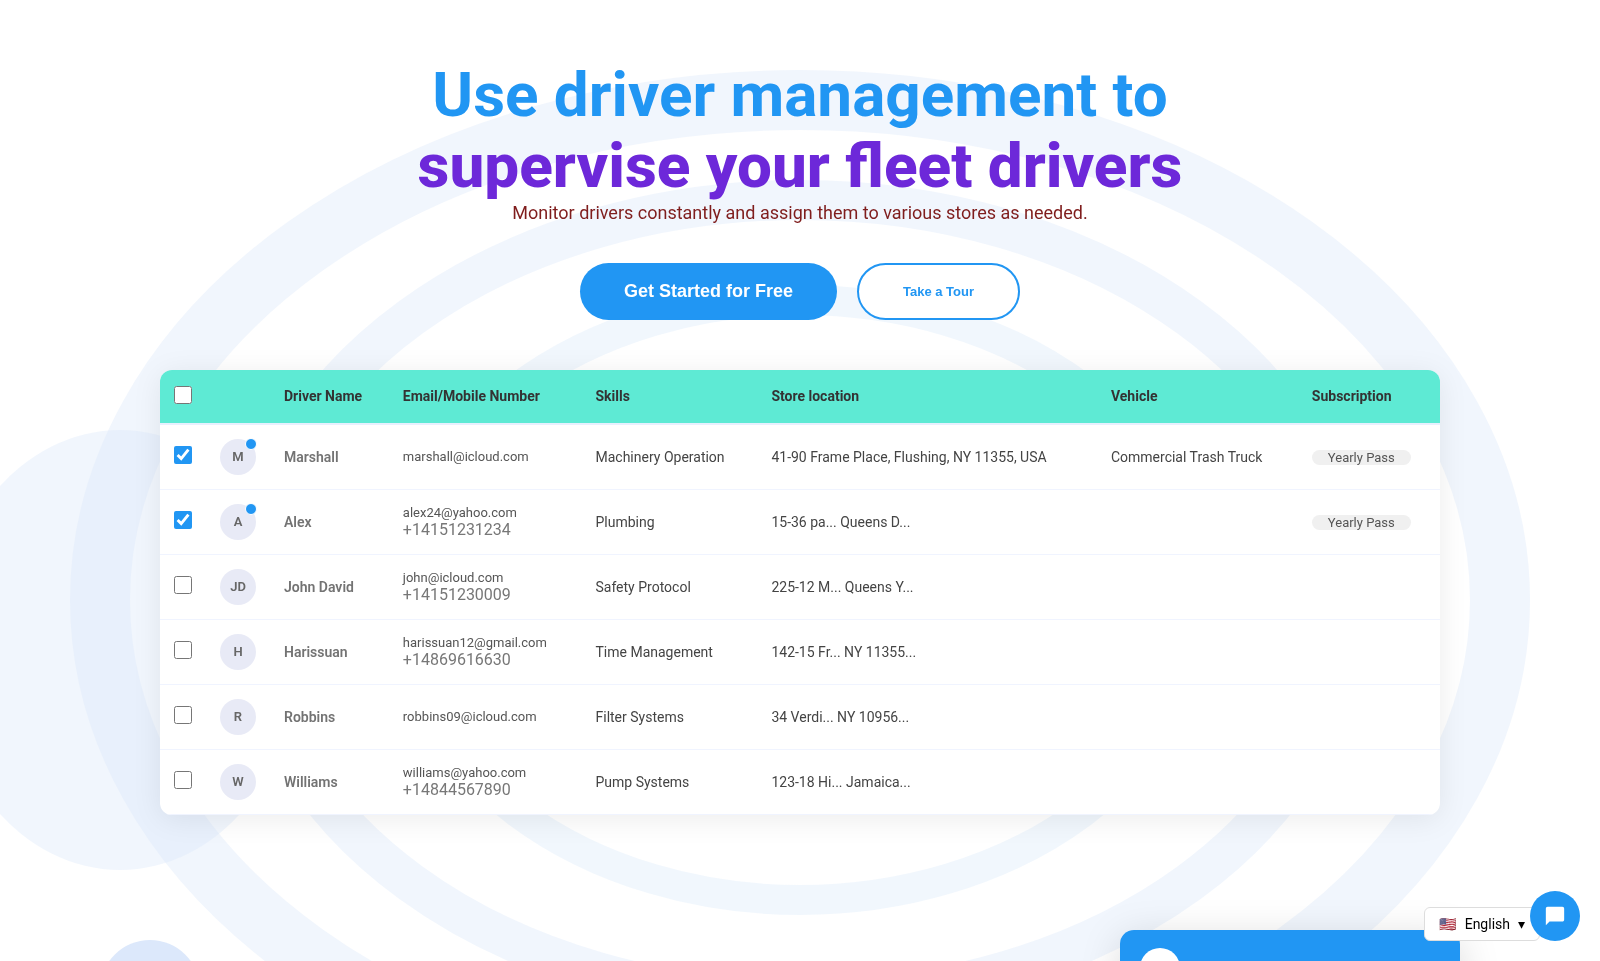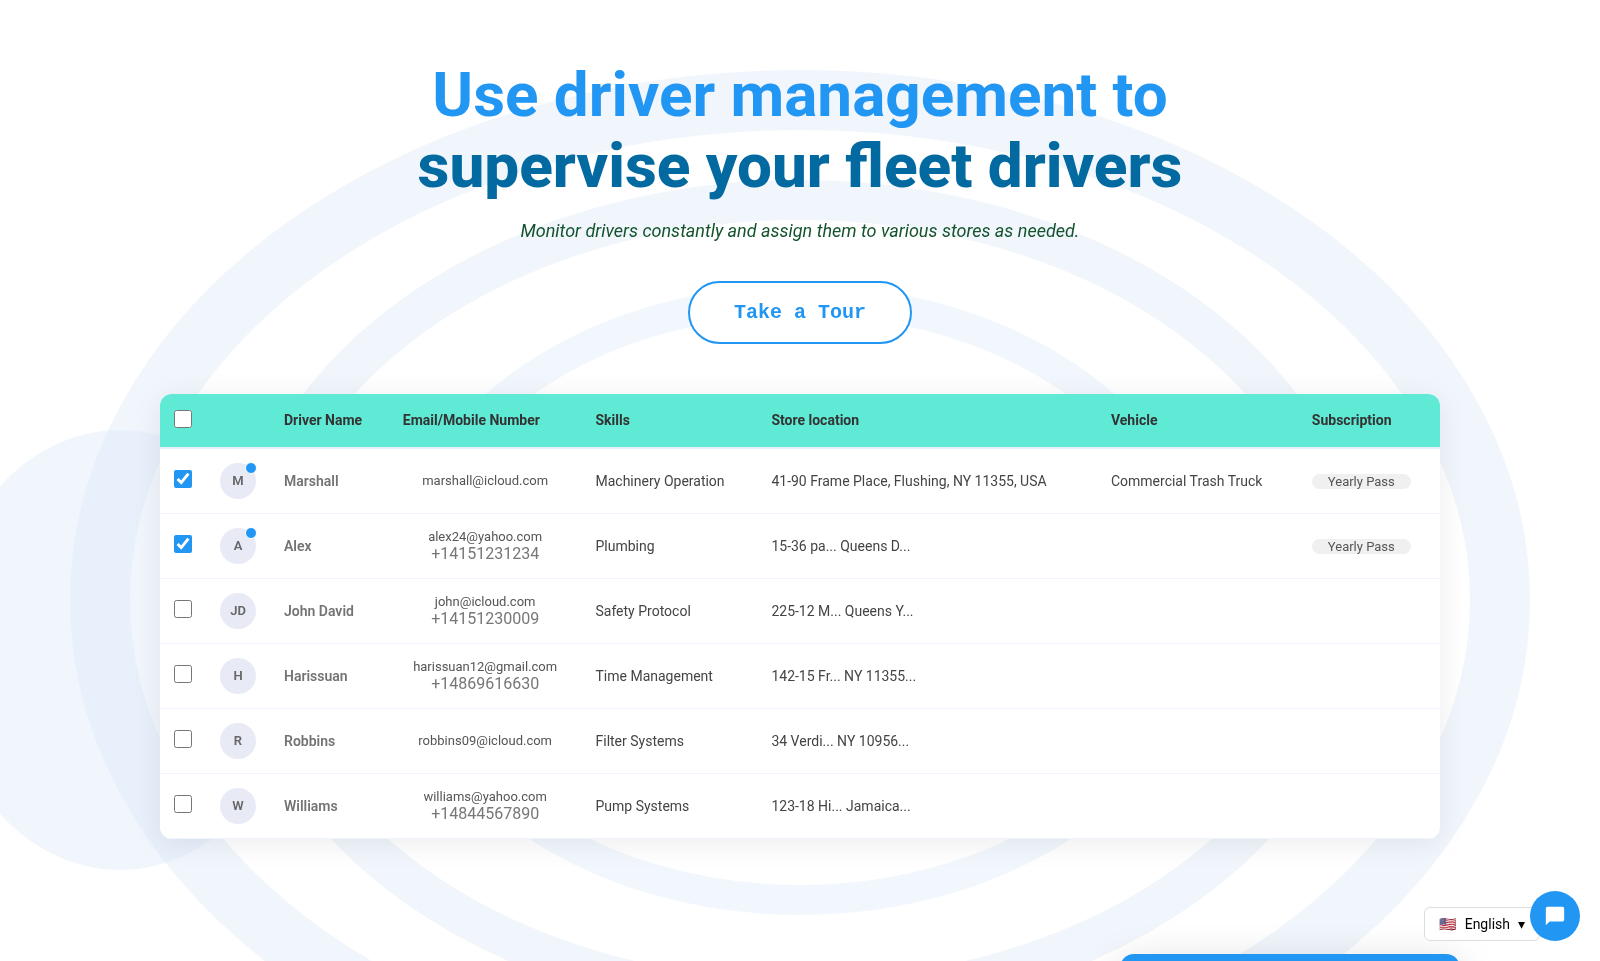--- a/index.html
+++ b/index.html
@@ -21,29 +21,27 @@
     }
     .hero-title-line1 {
       font-size: 62px;
       font-weight: 700;
       color: #2196F3;
       line-height: 1.15;
     }
     .hero-title-line2 {
       font-size: 62px;
       font-weight: 800;
-      color: #0369a1;
+      color: #6d28d9;
       line-height: 1.15;
     }
     .hero-subtitle {
       font-size: 18px;
-      color: #14532d;
-      margin-top: 18px;
+      color: #7f1d1d;
       font-weight: 400;
-      font-style: italic;
     }
     .hero-buttons {
       display: flex;
       justify-content: center;
       gap: 20px;
       margin-top: 40px;
     }
     .btn-primary {
       background: #2196F3;
       color: #fff;
@@ -53,24 +51,23 @@
       font-size: 18px;
       font-weight: 600;
       cursor: pointer;
     }
     .btn-secondary {
       background: #fff;
       color: #2196F3;
       border: 2px solid #2196F3;
       border-radius: 50px;
       padding: 18px 44px;
-      font-size: 20px;
+      font-size: 13px;
       font-weight: 600;
       cursor: pointer;
-      font-family: Liberation Mono, monospace;
     }
 
     
     .bg-arcs {
       position: absolute;
       top: 0;
       left: 0;
       width: 100%;
       height: 100%;
       z-index: 1;
@@ -162,21 +159,20 @@
       background: #f0f0f0;
       color: #555;
       border-radius: 20px;
       padding: 0 16px;
       font-size: 13px;
       display: inline-block;
     }
     .email-mobile {
       font-size: 13px;
       color: #555;
-      text-align: center;
     }
     .email-mobile .mobile {
       color: #777;
       font-size: 16px;
     }
 
     
     .popup-card {
       position: absolute;
       background: #fff;
@@ -267,20 +263,21 @@
   <ellipse cx="800" cy="600" rx="400" ry="300" fill="none" stroke="#d0e4fa" stroke-width="30" opacity="0.3"></ellipse>
 
   <ellipse cx="120" cy="650" rx="180" ry="220" fill="#dce8fb" opacity="0.4"></ellipse>
 </svg>
 
 <div class="hero">
   <div class="hero-title-line1">Use driver management to</div>
   <div class="hero-title-line2">supervise your fleet drivers</div>
   <div class="hero-subtitle">Monitor drivers constantly and assign them to various stores as needed.</div>
   <div class="hero-buttons">
+    <button class="btn-primary">Get Started for Free</button>
     <button class="btn-secondary">Take a Tour</button>
   </div>
 </div>
 
 <div class="main-content" style="position:relative;">
 
   <div class="driver-circle">
     
   </div>
 

